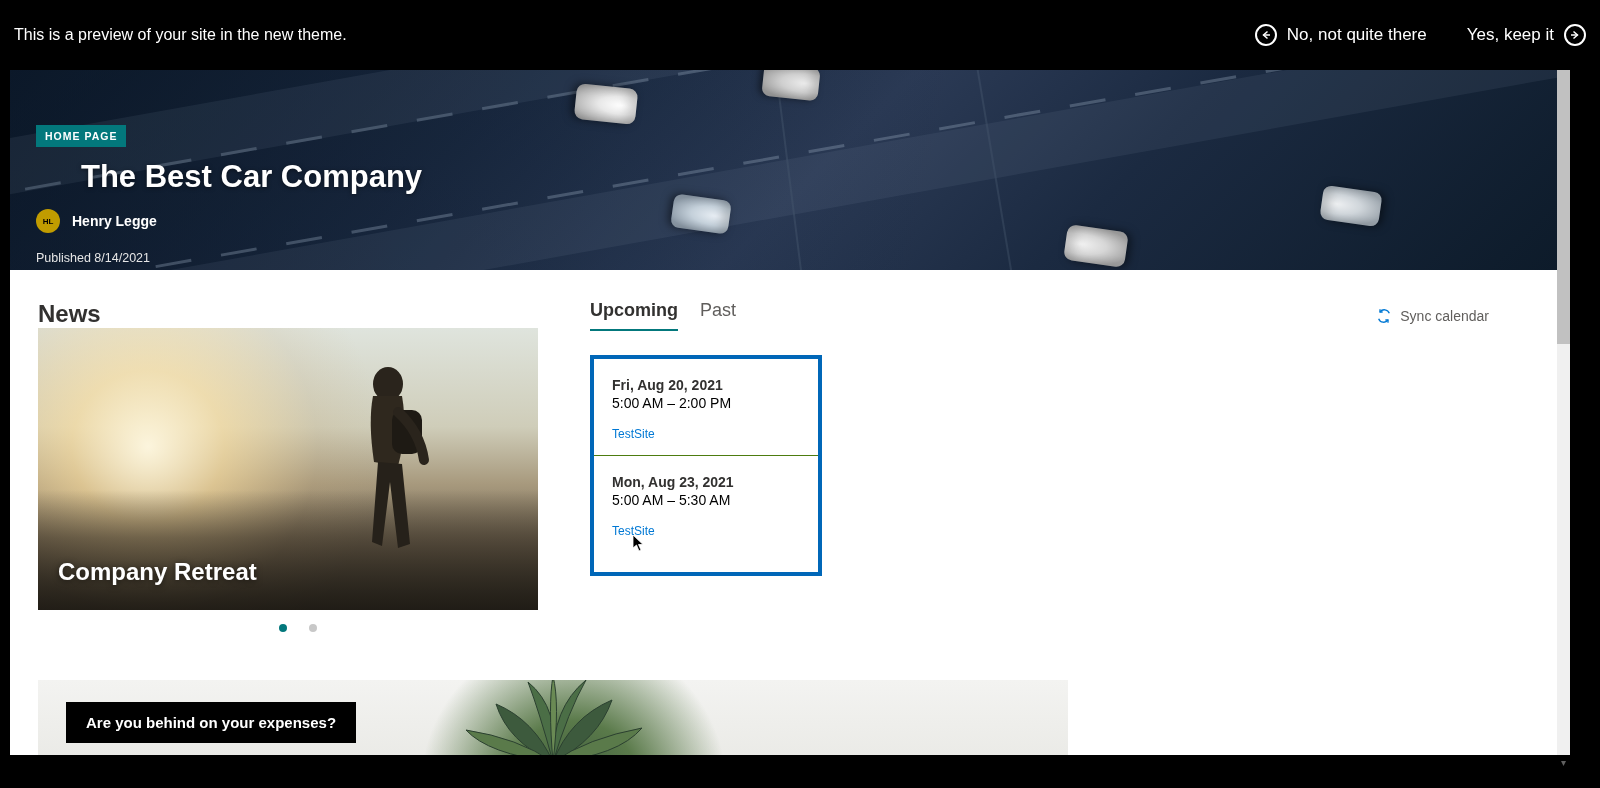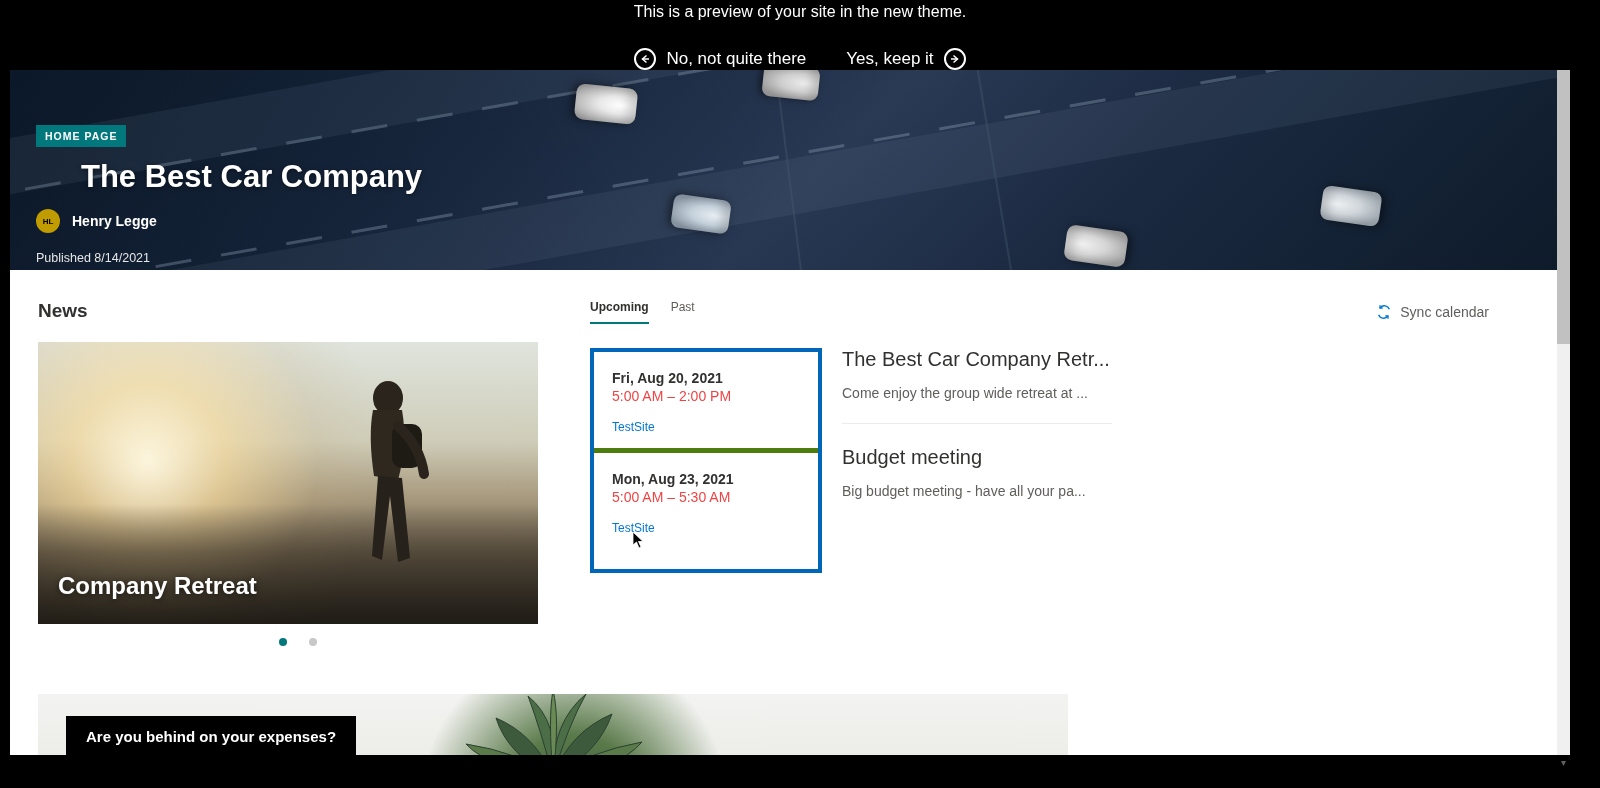--- a/index.html
+++ b/index.html
@@ -7,21 +7,20 @@
   
   
   .topbar {
     height: 70px;
     background: #000;
     color: #fff;
     display: flex;
     align-items: center;
     padding: 0 14px 0 14px;
     justify-content: space-between;
-    flex-direction: column;
   }
   .topbar-msg { font-size: 16px; line-height: 1.45; }
   .topbar-actions { display: flex; gap: 40px; align-items: center; }
   .topbar-btn {
     display: flex; align-items: center; gap: 10px;
     font-size: 17px; color: #fff; cursor: pointer;
   }
   .circle-arrow {
     width: 22px; height: 22px; border: 2px solid #fff; border-radius: 50%;
     display: inline-flex; align-items: center; justify-content: center;
@@ -93,21 +92,21 @@
   
   .body {
     display:flex;
     padding: 30px 28px 0 28px;
     background:#fff;
     gap: 0;
   }
   .col-news { width: 520px; }
   .col-events { flex:1; padding-left: 32px; }
   
-  .section-title { font-size:19px; font-weight:600; color:#323130; margin-bottom:20px; }
+  .section-title { font-size:24px; font-weight:600; color:#323130; }
   
   .news-card {
     position:relative; width:500px; height:282px;
     background:
       radial-gradient(circle at 22% 42%, rgba(255,248,224,0.95) 0%, rgba(255,225,160,0.6) 18%, rgba(200,170,120,0.15) 40%, rgba(0,0,0,0) 55%),
       linear-gradient(180deg, #dfe4dd 0%, #cfcdb9 35%, #a89a7e 55%, #6e6250 78%, #323028 100%);
     color:#fff; overflow:hidden;
   }
   .hiker {
     position:absolute; right:90px; top:34px; width:120px; height:230px;
@@ -122,35 +121,35 @@
   }
   .dots { display:flex; gap:22px; justify-content:center; margin-top:14px; }
   .dot { width:8px; height:8px; border-radius:50%; background:#c8c8c8; cursor:pointer; }
   .dot.active { background:#03787c; }
   
   
   .events-header {
     display:flex; align-items:center;
   }
   .tabs { display:flex; gap:22px; }
-  .tab { font-size:12px; color:#605e5c; padding-bottom:8px; cursor:pointer; }
+  .tab { font-size:18px; color:#605e5c; padding-bottom:8px; cursor:pointer; }
   .tab.active { color:#323130; font-weight:600; border-bottom:2px solid #03787c; }
   .sync { margin-left:auto; display:flex; align-items:center; gap:8px; color:#605e5c; font-size:14px; cursor:pointer; margin-right:40px;}
   .sync svg { width:16px; height:16px; color:#0078d4; }
   
   .events-grid {
     display:flex; gap:20px; margin-top:24px; align-items:flex-start;
   }
   .event-dates-col {
     width:232px; border:4px solid #0067b8; padding:0; background:#fff;
   }
-  .date-block { padding:18px 18px 14px 18px; border-bottom:5px solid #4d7c0f; cursor:pointer; }
+  .date-block { padding:18px 18px 14px 18px; border-bottom:1px solid #4d7c0f; cursor:pointer; }
   .date-block:last-child { border-bottom:none; padding-bottom:34px;}
   .date-line1 { font-size:14px; color:#323130; font-weight:600; }
-  .date-line2 { font-size:14px; color:#ef4444; margin-top:2px; }
+  .date-line2 { font-size:14px; color:#000000; margin-top:2px; }
   .date-site { font-size:12px; color:#0078d4; margin-top:16px; }
   
   .event-details-col { flex:1; max-width:270px; }
   .detail-block { padding:0 0 22px 0; border-bottom:1px solid #edebe9; margin-bottom:22px;}
   .detail-block:last-child { border-bottom:none; }
   .detail-title { font-size:20px; color:#323130; font-weight:400; white-space:nowrap; overflow:hidden; text-overflow:ellipsis; }
   .detail-desc { font-size:14px; color:#605e5c; margin-top:14px; white-space:nowrap; overflow:hidden; text-overflow:ellipsis;}
   
   
   .lower {
@@ -286,30 +285,20 @@
           <div class="date-block" style="position:relative;">
             <div class="date-line1">Mon, Aug 23, 2021</div>
             <div class="date-line2">5:00 AM – 5:30 AM</div>
             <div class="date-site">TestSite</div>
             <svg class="cursor-ptr" style="left:38px; top:78px;" viewBox="0 0 14 18">
               <path d="M1 1 L1 14 L4.5 11 L7 17 L9 16 L6.5 10.5 L11 10.5 Z" fill="#000" stroke="#fff" stroke-width="0.8"></path>
             </svg>
           </div>
         </div>
 
-        <div class="event-details-col">
-          <div class="detail-block">
-            <div class="detail-title">The Best Car Company Retr...</div>
-            <div class="detail-desc">Come enjoy the group wide retreat at ...</div>
-          </div>
-          <div class="detail-block">
-            <div class="detail-title">Budget meeting</div>
-            <div class="detail-desc">Big budget meeting - have all your pa...</div>
-          </div>
-        </div>
       </div>
     </div>
   </div>
 
   <div class="lower">
     <svg class="plant" width="210" height="90" viewBox="0 0 210 90">
       <g fill="#3d5a3d" stroke="#2b4030" stroke-width="1">
         <path d="M105 88 Q60 68 48 30 Q86 46 105 88 Z"></path>
         <path d="M105 88 Q150 66 164 26 Q122 44 105 88 Z"></path>
         <path d="M105 88 Q92 40 80 8 Q112 34 105 88 Z" fill="#4b6e46"></path>

